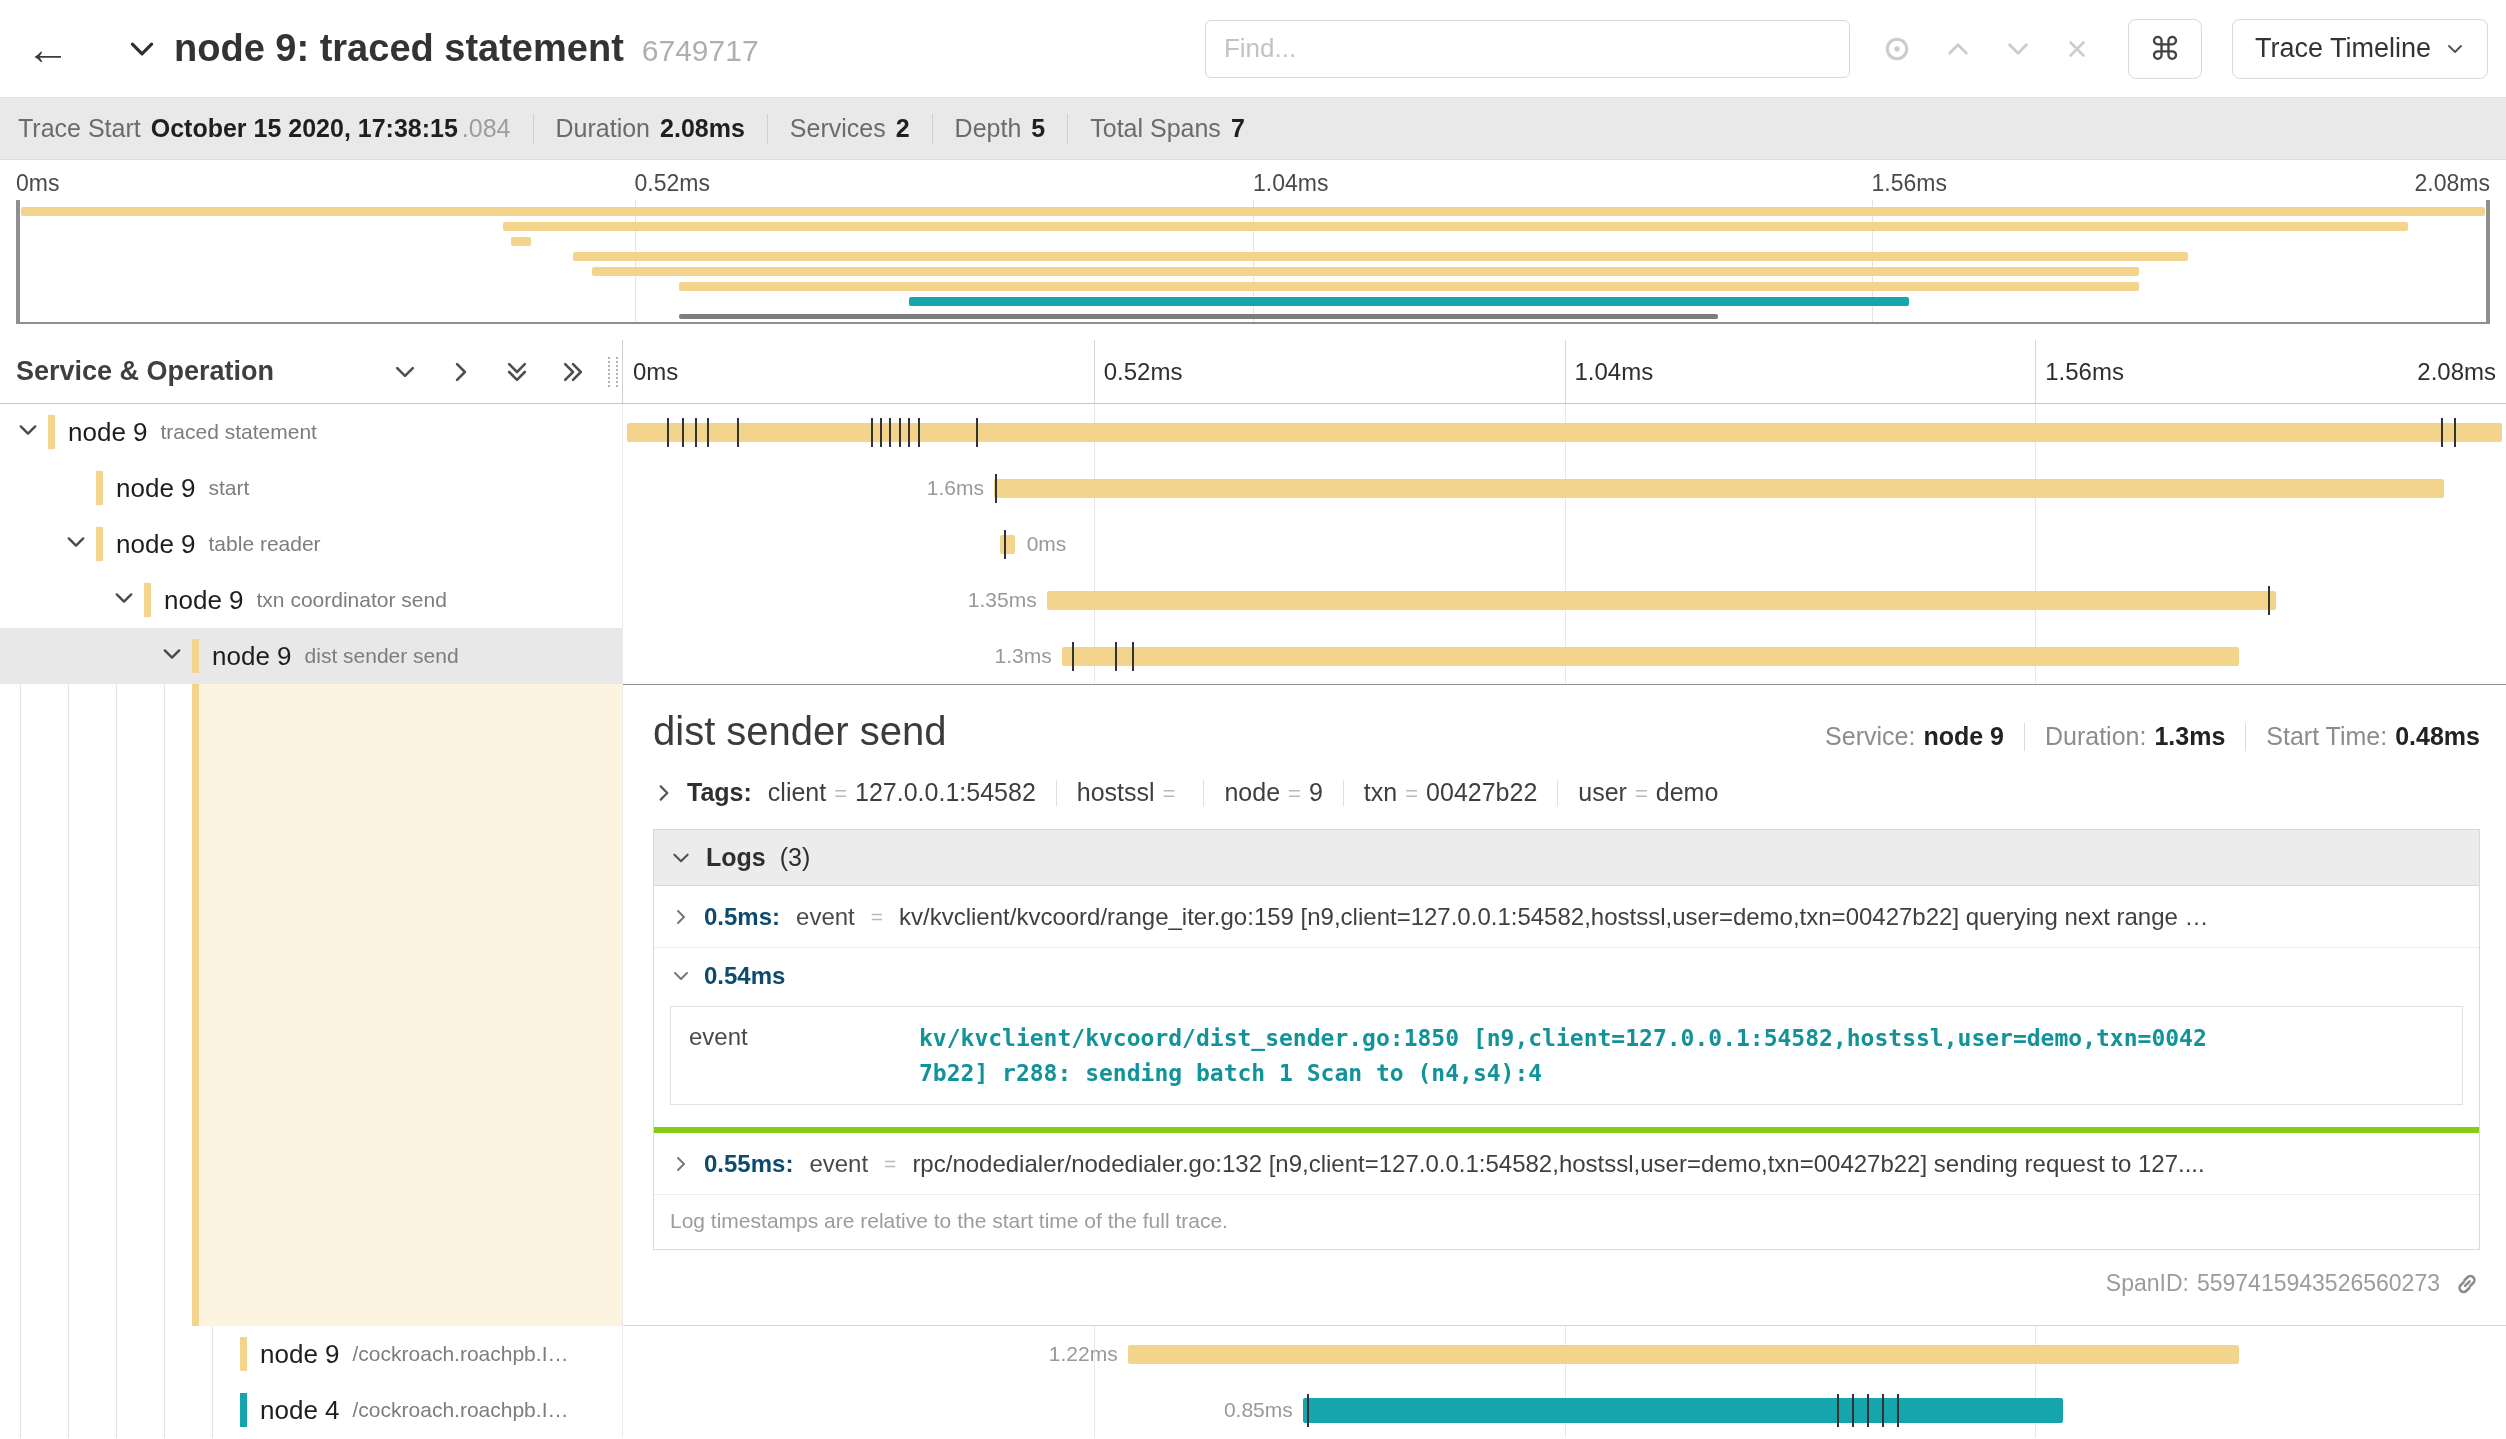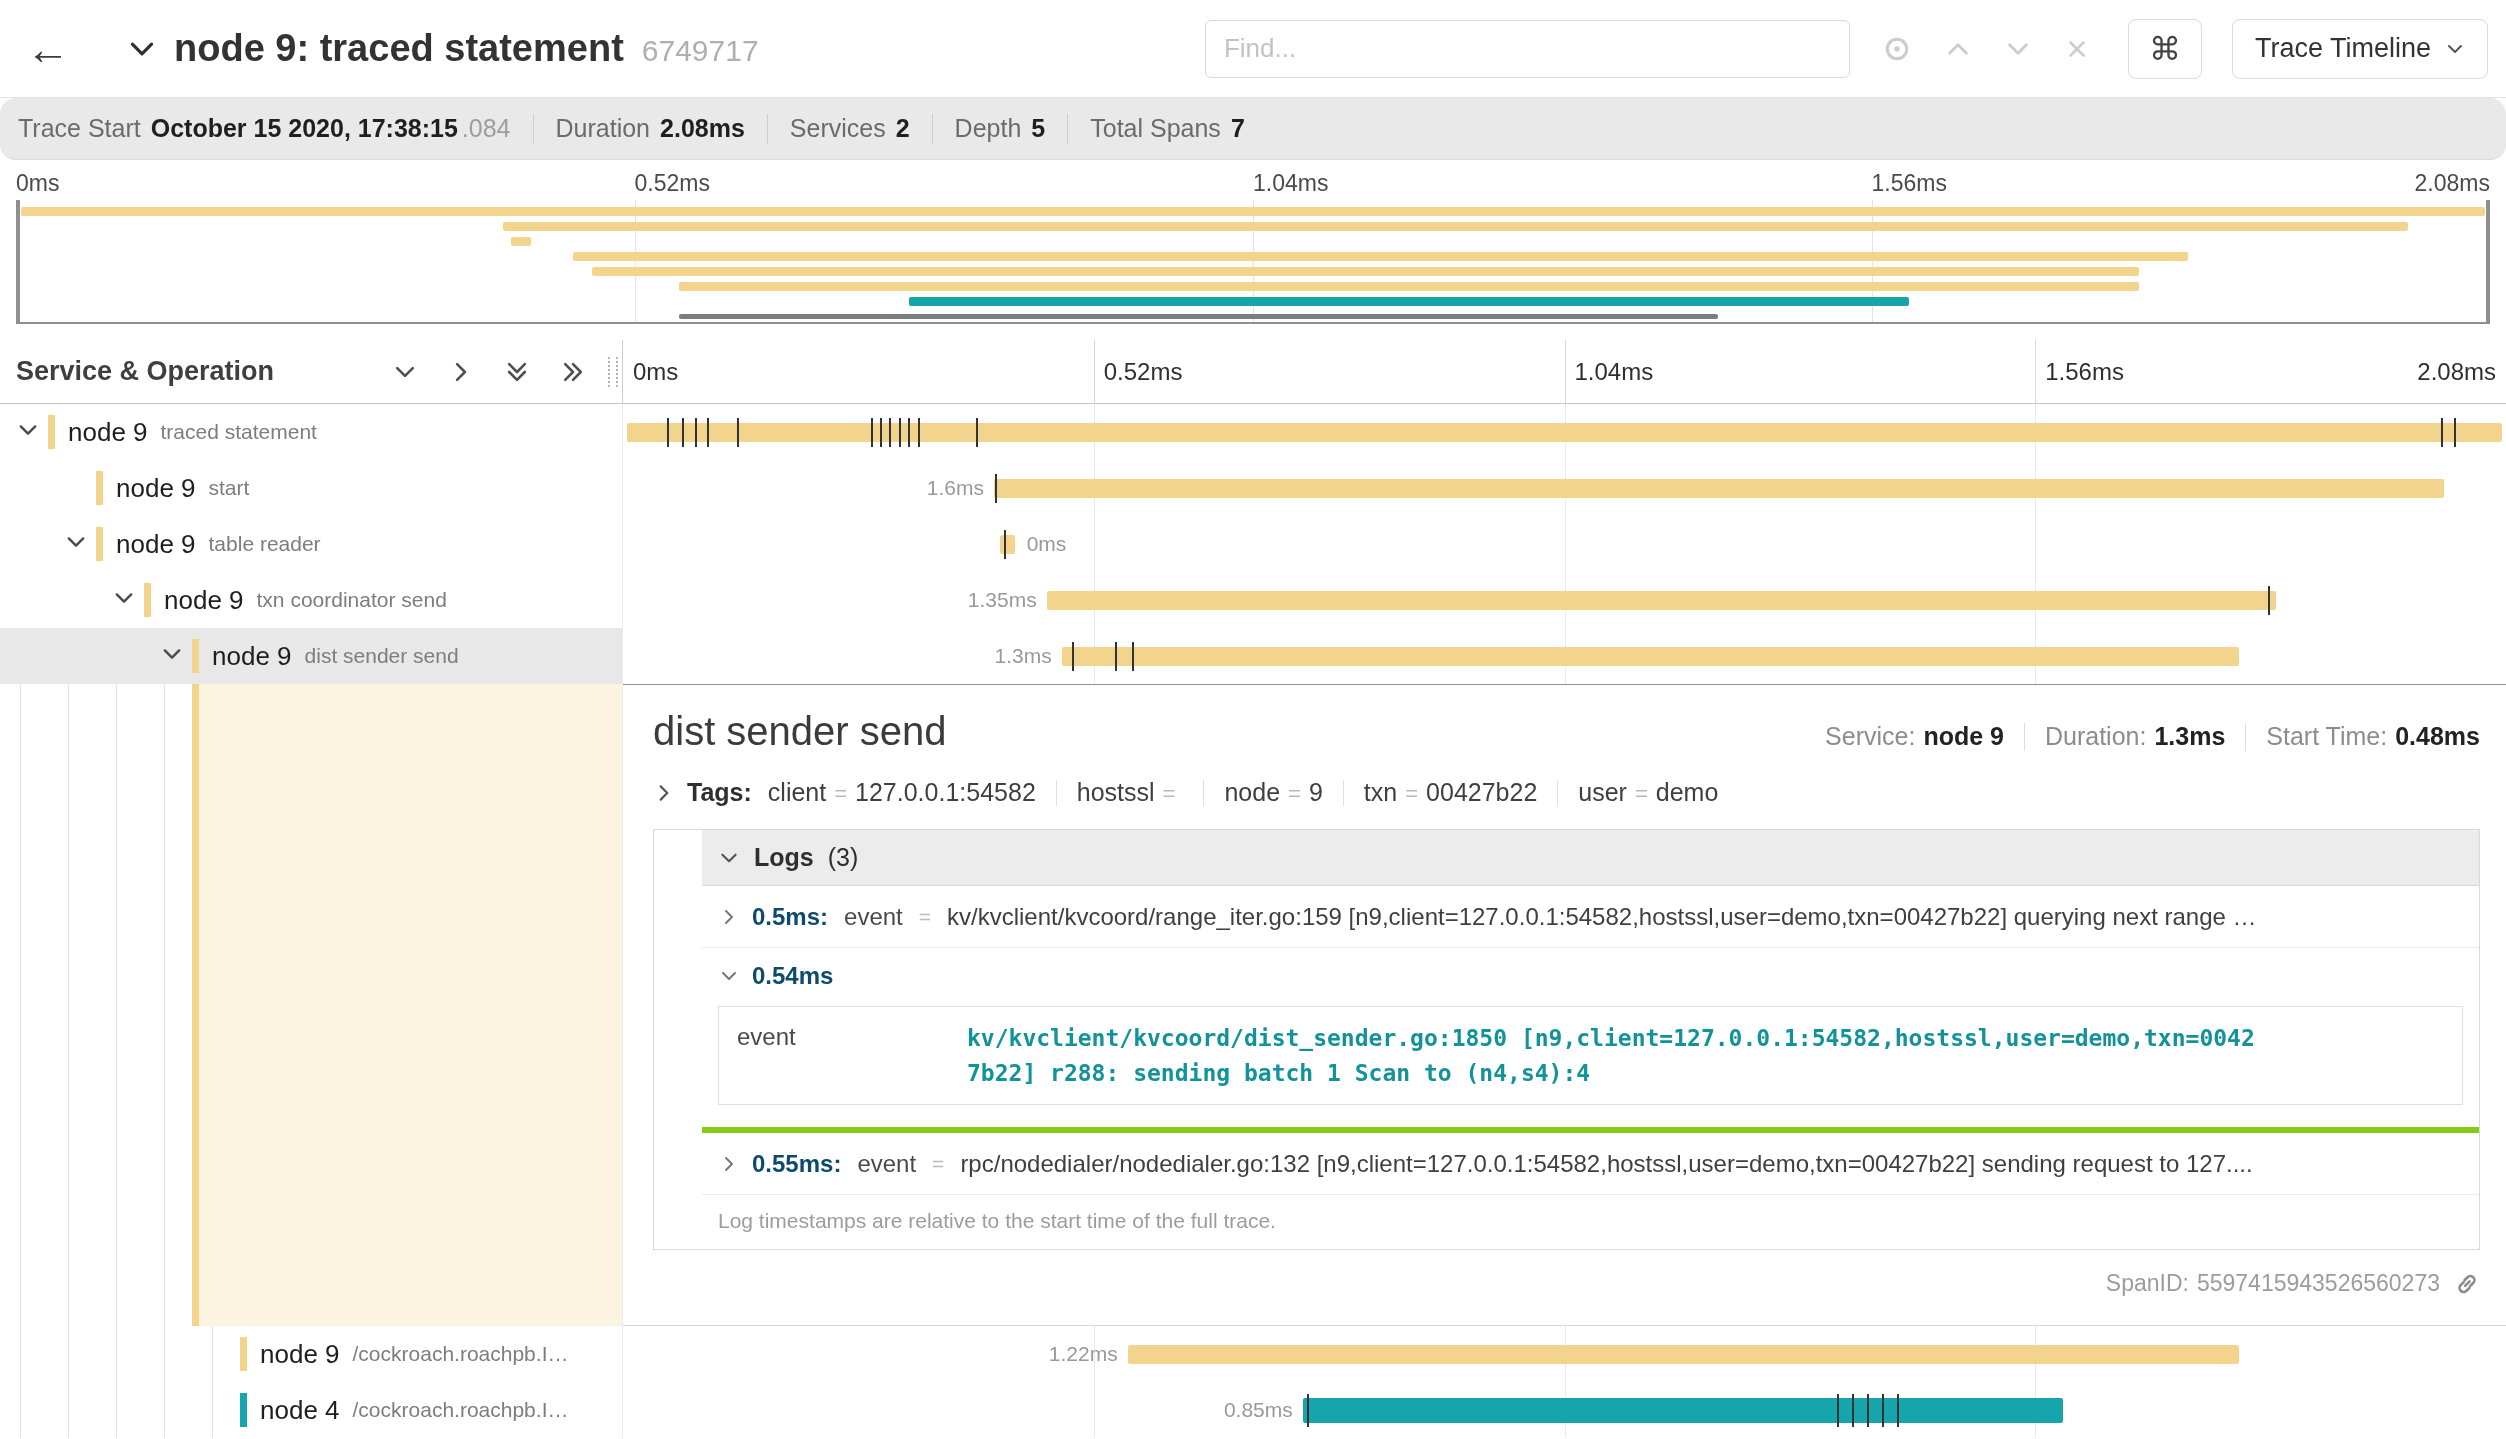--- a/index.html
+++ b/index.html
@@ -17,21 +17,21 @@
   .trace-id { font-size: 30px; font-weight: 400; color: #afafaf; margin-left: 18px; }
   .find-group { margin-left: auto; display: flex; align-items: center; }
   .find-input { width: 645px; height: 58px; border: 1px solid #d9d9d9; border-radius: 6px; font-size: 26px; padding: 0 18px; color: #333; outline: none; font-family: inherit; }
   .find-input::placeholder { color: #c3c3c3; }
   .find-icon { color: #cccccc; margin-left: 32px; cursor: pointer; }
   .cmd-btn { margin-left: 38px; width: 74px; height: 60px; border: 1px solid #d9d9d9; border-radius: 8px; background: #fff; font-size: 32px; color: #444; cursor: pointer; }
   .view-btn { margin-left: 30px; height: 60px; border: 1px solid #d9d9d9; border-radius: 8px; background: #fff; padding: 0 22px; font-size: 27px; color: #333; display: flex; align-items: center; gap: 14px; cursor: pointer; font-family: inherit; }
   .view-btn .i { color: #555; }
 
   
-  .summary { height: 62px; min-height:62px; background: #e9e9e9; display: flex; align-items: center; padding: 0 18px; font-size: 25px; color: #6b6b6b; border-bottom: 1px solid #dcdcdc; white-space: nowrap; border-radius: 16px; }
+  .summary { height: 62px; min-height:62px; background: #e9e9e9; display: flex; align-items: center; padding: 0 18px; font-size: 25px; color: #6b6b6b; border-bottom: 1px solid #dcdcdc; white-space: nowrap; }
   .sum-item { display: flex; align-items: baseline; gap: 10px; }
   .sum-item b { color: #1f1f1f; }
   .sum-suffix { color: #9d9d9d; margin-left:-6px; }
   .sum-div { width: 1px; height: 30px; background: #cfcfcf; margin: 0 22px; }
 
   
   .minimap { padding: 8px 16px 0 16px; }
   .mm-ticks { position: relative; height: 32px; font-size: 23px; color: #4a4a4a; }
   .mm-tick { position: absolute; top: 2px; }
   .mm-canvas { position: relative; height: 124px; border-bottom: 2px solid #8f8f8f; background: #fff; }
@@ -79,21 +79,21 @@
   .d-title { font-size: 40px; font-weight: 400; color: #3b3b3b; }
   .d-stats { margin-left: auto; display: flex; align-items: center; font-size: 25px; color: #8c8c8c; }
   .d-stat b { color: #222; margin-left: 8px; }
   .d-div { width: 1px; height: 28px; background: #dcdcdc; margin: 0 20px; }
   .d-tags { display: flex; align-items: center; margin-top: 24px; font-size: 25px; white-space: nowrap; overflow: hidden; }
   .d-tags > .i { color: #555; }
   .tags-label { font-weight: 700; color: #2f2f2f; margin: 0 16px 0 12px; }
   .tag { color: #3f3f3f; }
   .tag .eq { color: #b9b9b9; margin: 0 8px; font-size: 22px; }
   .tag-div { display:inline-block; width: 1px; height: 26px; background: #e0e0e0; margin: 0 20px; vertical-align: middle; }
-  .logs { border: 1px solid #d9d9d9; margin-top: 22px; padding-left: 48px; }
+  .logs { border: 1px solid #d9d9d9; margin-top: 22px; }
   .logs-head { background: #ececec; height: 56px; display: flex; align-items: center; padding: 0 16px; gap: 14px; border-bottom: 1px solid #d9d9d9; font-size: 25px; color: #2f2f2f; cursor: pointer; }
   .logs-head .i { color: #555; }
   .log-line { display: flex; align-items: center; gap: 12px; padding: 0 16px; height: 62px; border-bottom: 1px solid #ececec; font-size: 24px; white-space: nowrap; overflow: hidden; cursor: pointer; }
   .log-line .i, .log-exp-head .i { color: #777; min-width: 22px; }
   .lts { font-weight: 700; color: #0c4a6e; }
   .lk { color: #4a4a4a; margin-left: 4px; }
   .leq { color: #bbb; margin: 0 4px; font-size: 21px; }
   .lv { color: #3f3f3f; overflow: hidden; text-overflow: ellipsis; }
   .log-group { border-bottom: 6px solid #84cc16; }
   .log-exp-head { display: flex; align-items: center; gap: 12px; padding: 0 16px; height: 56px; font-size: 24px; cursor: pointer; }

